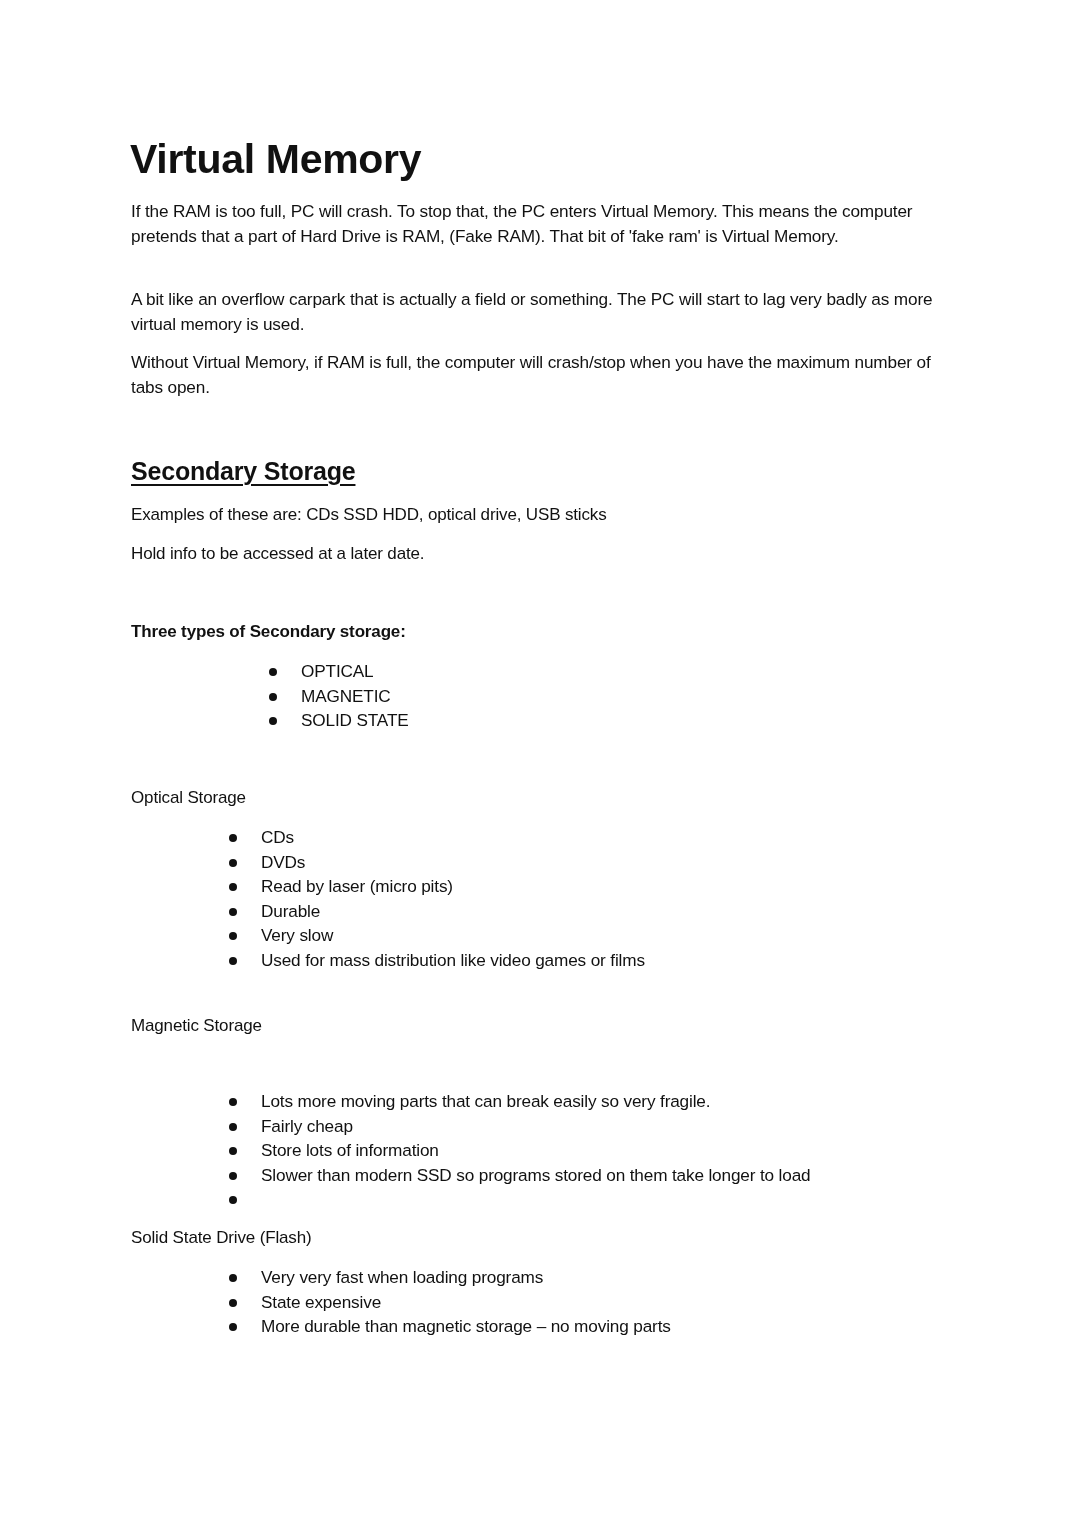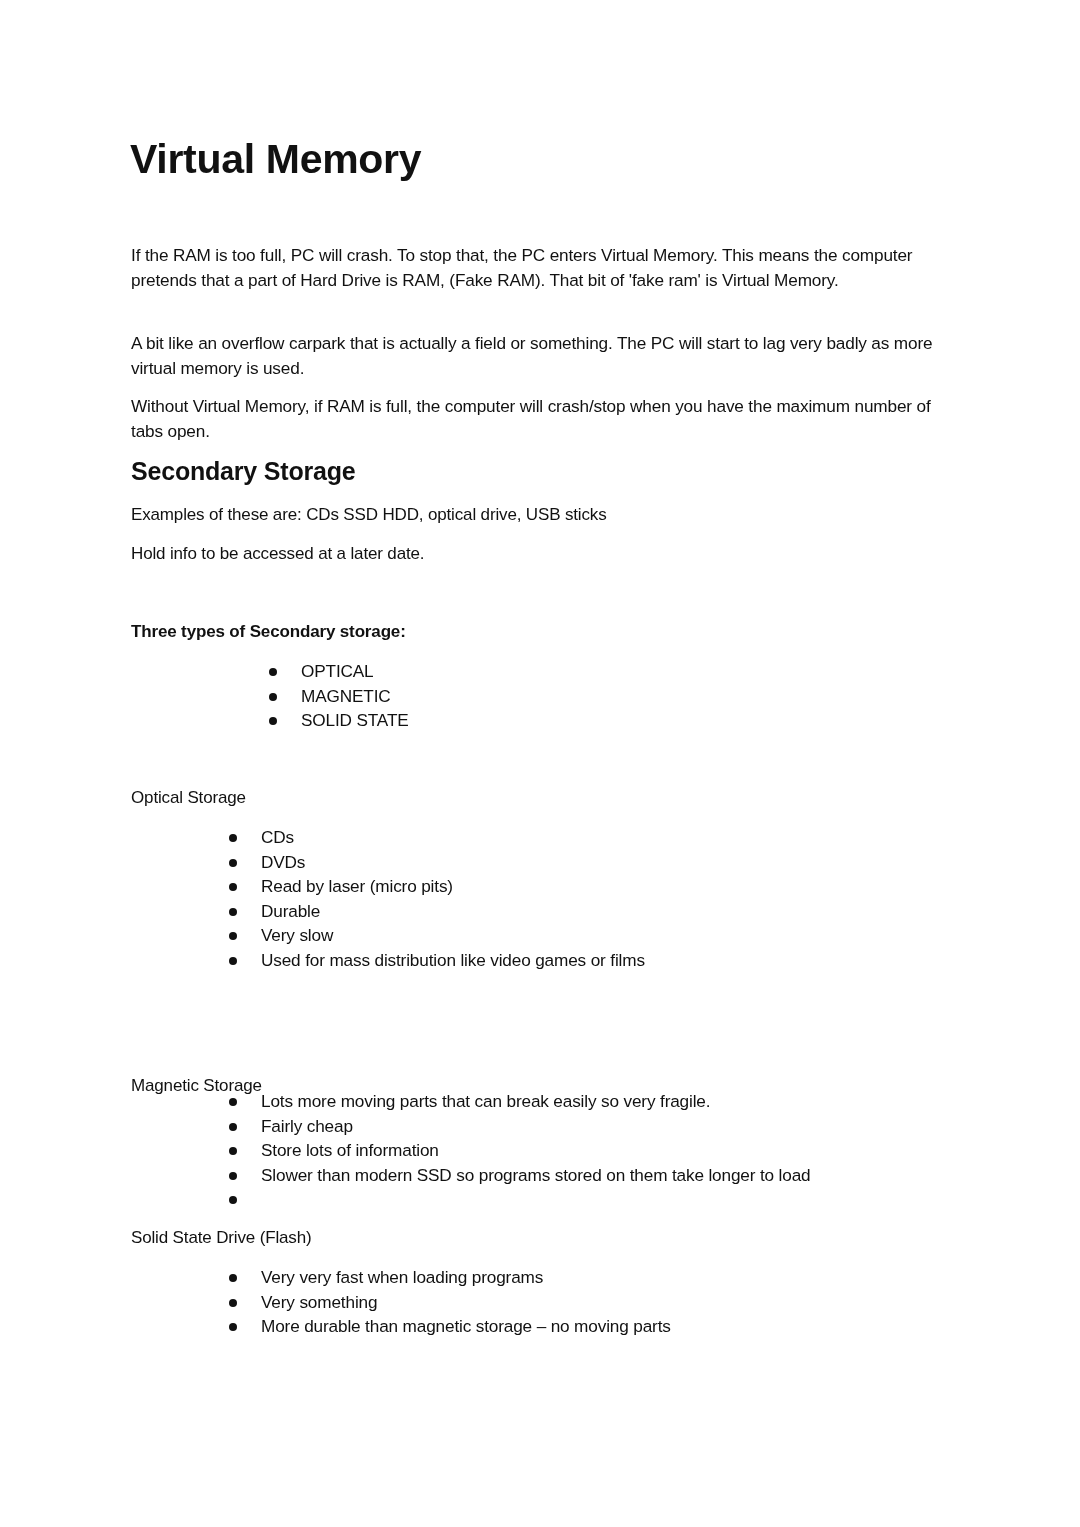--- a/index.html
+++ b/index.html
@@ -30,27 +30,27 @@
       letter-spacing: -0.3px;
       line-height: 50px;
       white-space: nowrap;
     }
     .para {
       left: 131px;
       width: 820px;
       font-size: 17.2px;
       line-height: 24.5px;
       letter-spacing: -0.15px;
-      margin-top: 44px;
     }
     .h2 {
       left: 131px;
       top: 455px;
       font-size: 25px;
       font-weight: bold;
+      text-decoration: underline;
       text-decoration-thickness: 2px;
       text-underline-offset: 4px;
       line-height: 32px;
       letter-spacing: -0.2px;
       white-space: nowrap;
     }
     .line {
       left: 131px;
       font-size: 17px;
       line-height: 24.5px;
@@ -112,31 +112,31 @@
 
   <ul class="blist" style="top:825px;">
     <li><span class="bullet"></span><span>CDs</span></li>
     <li><span class="bullet"></span><span>DVDs</span></li>
     <li><span class="bullet"></span><span>Read by laser (micro pits)</span></li>
     <li><span class="bullet"></span><span>Durable</span></li>
     <li><span class="bullet"></span><span>Very slow</span></li>
     <li><span class="bullet"></span><span>Used for mass distribution like video games or films</span></li>
   </ul>
 
-  <p class="abs line" style="top:1074px;">Magnetic Storage</p>
+  <p class="abs line" style="top:1014px;">Magnetic Storage</p>
 
   <ul class="blist" style="top:1089px;">
     <li><span class="bullet"></span><span>Lots more moving parts that can break easily so very fragile.</span></li>
     <li><span class="bullet"></span><span>Fairly cheap</span></li>
     <li><span class="bullet"></span><span>Store lots of information</span></li>
     <li><span class="bullet"></span><span>Slower than modern SSD so programs stored on them take longer to load</span></li>
     <li><span class="bullet"></span><span></span></li>
   </ul>
 
   <p class="abs line" style="top:1226px;">Solid State Drive (Flash)</p>
 
   <ul class="blist" style="top:1265px;">
     <li><span class="bullet"></span><span>Very very fast when loading programs</span></li>
-    <li><span class="bullet"></span><span>Very something</span></li>
+    <li><span class="bullet"></span><span>State expensive</span></li>
     <li><span class="bullet"></span><span>More durable than magnetic storage – no moving parts</span></li>
   </ul>
 
 </div>
 
 </body></html>

